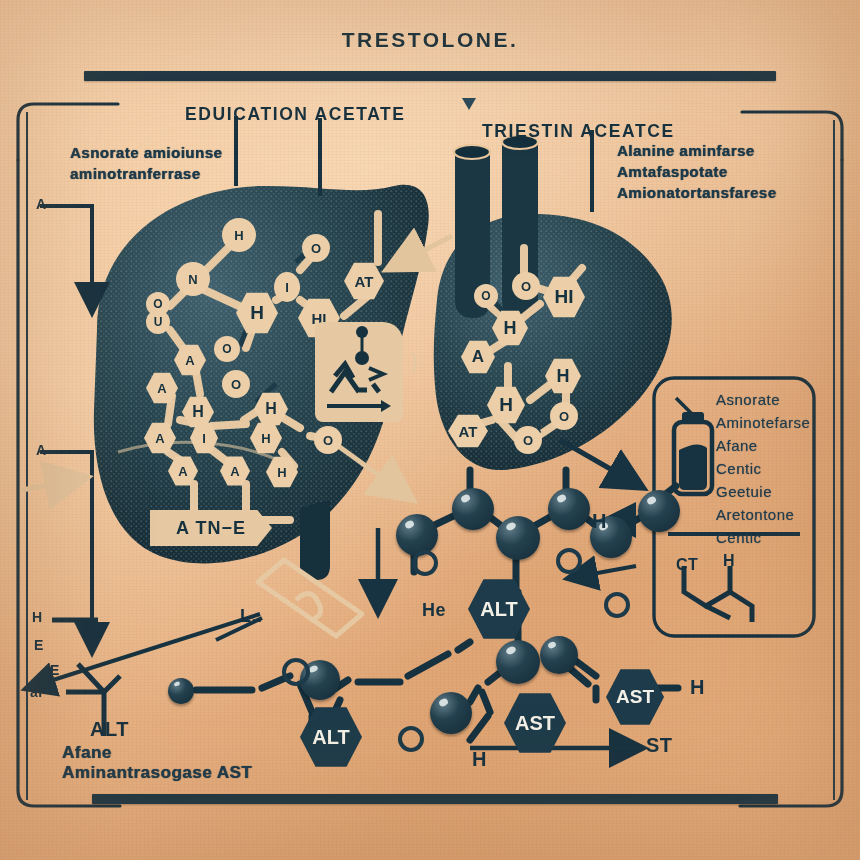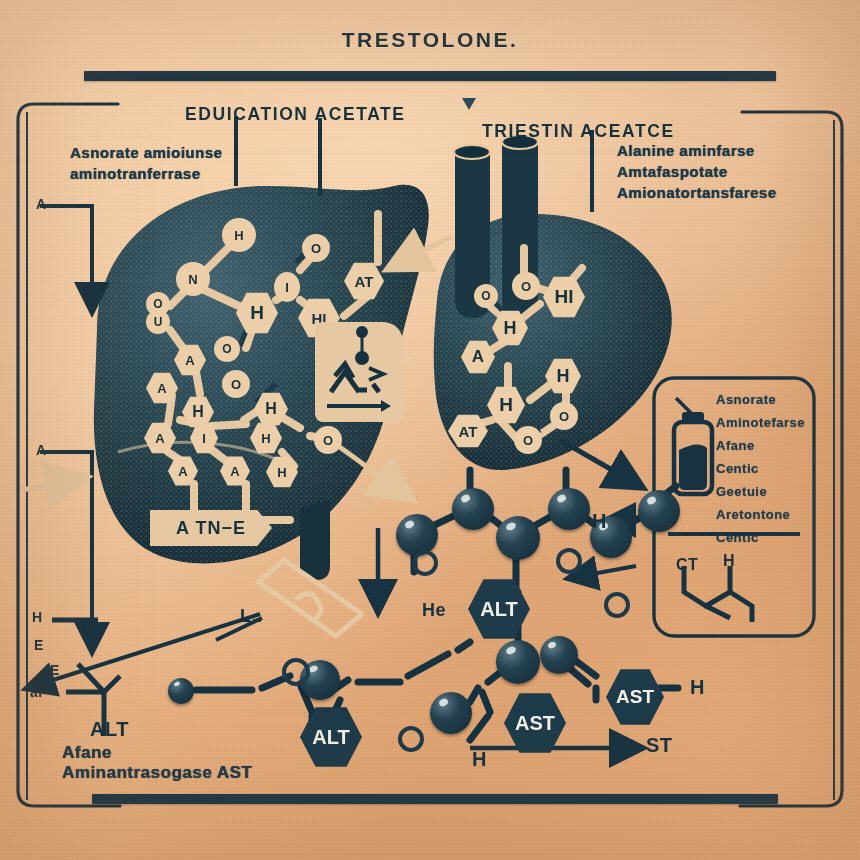--- a/index.html
+++ b/index.html
@@ -52,21 +52,21 @@
   .sub { font-size: 15px; font-weight: bold; line-height: 21px; color:#1b3a4b; }
   .sub.blur { text-shadow: 0 0 1px rgba(22,49,63,.85), .7px .4px 0 rgba(22,49,63,.45); }
   .tiny { font-size: 14px; font-weight: bold; }
   .atom-label { font-size: 13px; font-weight: bold; }
 
   
   .bar { position:absolute; background:#1b3644; border-radius:1px;
          box-shadow: 0 1px 2px rgba(0,0,0,.25); }
 
   
-  .panel-line { font-size:13px; font-weight:bold; color:#1d3c4e; line-height:23px;
+  .panel-line { font-size:15px; font-weight:normal; color:#1d3c4e; line-height:23px;
                 text-shadow: 0 0 1px rgba(29,60,78,.7); }
 
   
   .hexL, .hexD {
     position:absolute; display:flex; align-items:center; justify-content:center;
     font-weight:bold; clip-path: polygon(25% 2%,75% 2%,100% 50%,75% 98%,25% 98%,0 50%);
   }
   .hexL { background:#eccfa8; color:#17323f; }
   .hexD { background:#1d3b4a; color:#f3f0e7; }
 

